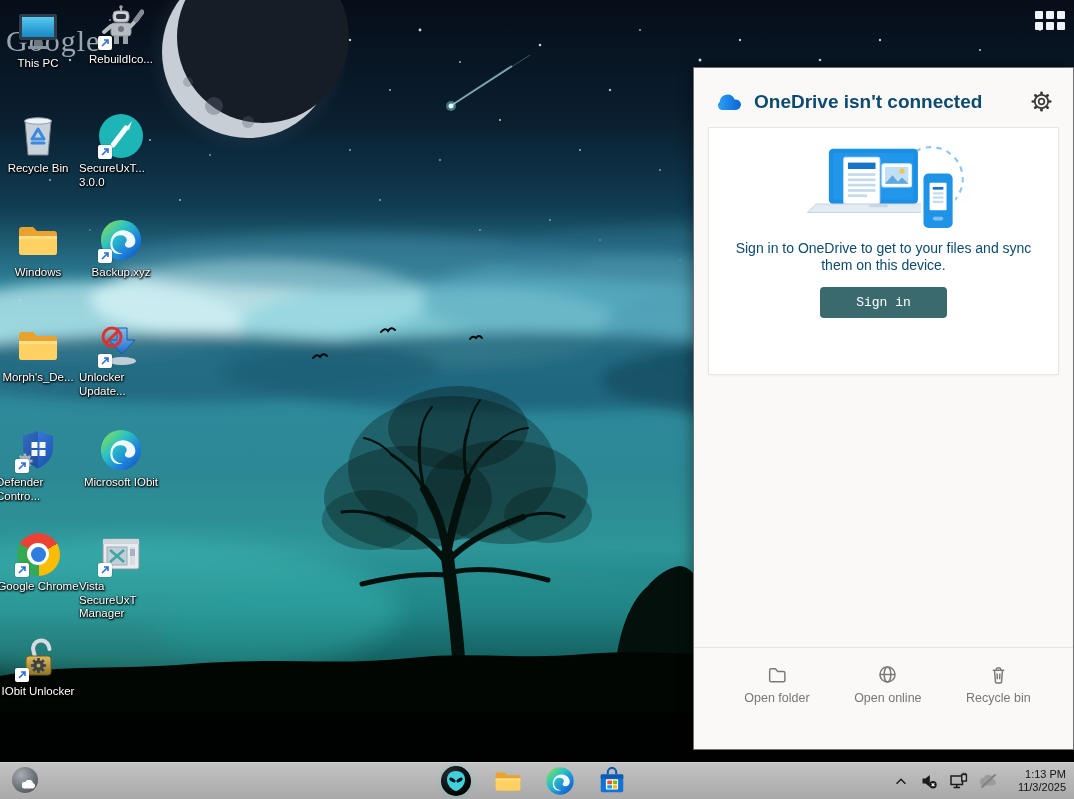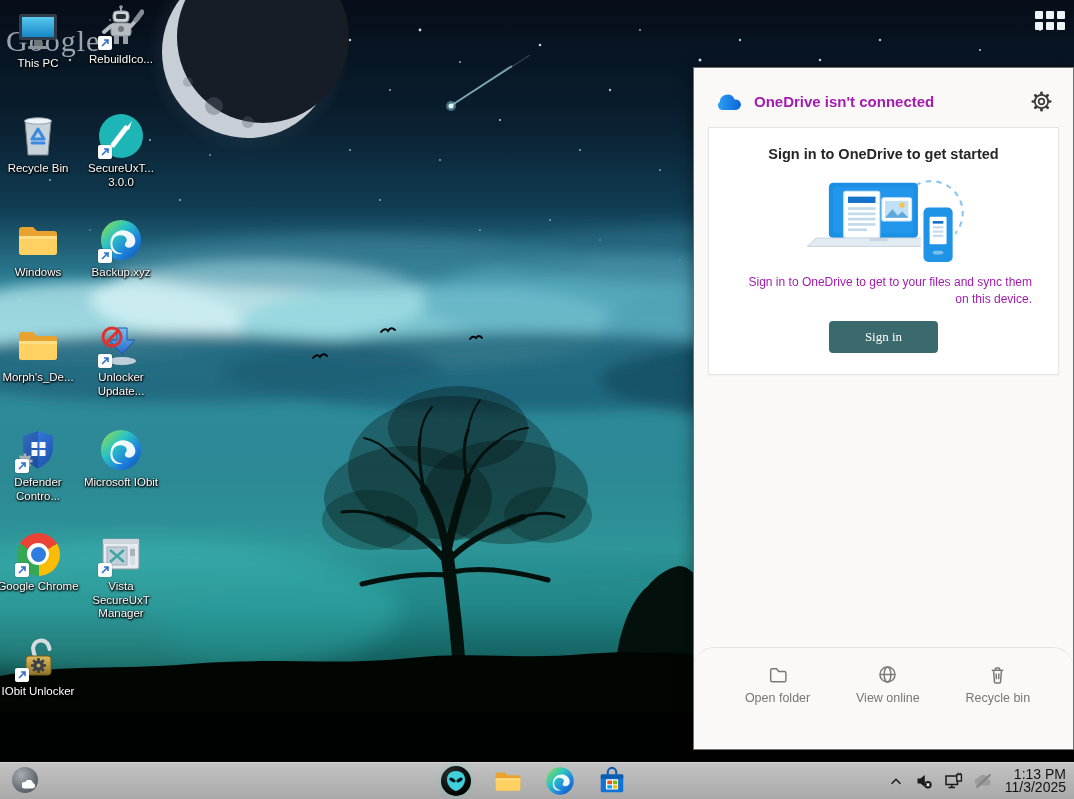--- a/index.html
+++ b/index.html
@@ -6,62 +6,62 @@
   body{width:1074px;height:799px;position:relative;overflow:hidden;background:#000;
        font-family:"Liberation Sans",sans-serif;}
   
   #wall{position:absolute;left:0;top:0;width:1074px;height:762px;}
   #watermark{position:absolute;left:6px;top:24px;font-family:"Liberation Serif",serif;
        font-size:30px;color:#bfc8d2;opacity:.8;z-index:1;letter-spacing:1px;}
   
   .dicon{position:absolute;width:84px;display:flex;flex-direction:column;align-items:center;
          gap:3px;z-index:2;cursor:default;}
   .art{width:46px;height:46px;position:relative;display:flex;align-items:center;justify-content:center;}
-  .lbl{font-size:11.5px;line-height:13.5px;color:#fff;text-align:center;
+  .lbl{font-size:11.5px;line-height:13.5px;color:#fff;text-align:left;
        text-shadow:0 0 2px #000,0 1px 2px #000,1px 1px 2px #000;}
   .sc{position:absolute;left:0;bottom:0;width:14px;height:14px;background:#fff;border-radius:2px;
       display:flex;align-items:center;justify-content:center;box-shadow:0 0 1px rgba(0,0,0,.7);}
   .ic-chrome{width:43px;height:43px;border-radius:50%;
       background:conic-gradient(from -60deg,#ea4335 0 120deg,#fbbc05 0 240deg,#34a853 0 360deg);
       position:relative;}
   .ic-chrome::before{content:"";position:absolute;left:50%;top:50%;width:22px;height:22px;
       margin:-11px 0 0 -11px;background:#fff;border-radius:50%;}
   .ic-chrome::after{content:"";position:absolute;left:50%;top:50%;width:15px;height:15px;
       margin:-7.5px 0 0 -7.5px;background:#2f7de1;border-radius:50%;}
   
   #appsgrid{position:absolute;left:1035px;top:11px;display:grid;
       grid-template-columns:repeat(3,8px);grid-auto-rows:8px;gap:3px;z-index:2;}
   #appsgrid span{background:#eef3f6;border-radius:1px;}
   
   #panel{position:absolute;left:693px;top:67px;width:381px;height:683px;background:#faf9f8;
       border:1px solid #6f6f6f;box-sizing:border-box;z-index:5;box-shadow:0 0 14px rgba(0,0,0,.45);}
   .ph{display:flex;align-items:center;gap:12px;padding:22px 20px 14px 20px;}
-  .ptitle{flex:1;font-size:15px;font-weight:700;color:#a21caf;}
+  .ptitle{flex:1;font-size:19px;font-weight:700;color:#0c4a6e;}
   .gearbtn{background:none;border:none;padding:0;cursor:pointer;display:flex;}
   .card{margin:0 14px;background:#fff;border:1px solid #e8e6e4;height:248px;box-sizing:border-box;
       display:flex;flex-direction:column;align-items:center;box-shadow:0 1px 2px rgba(0,0,0,.04);}
   .chead{margin-top:18px;font-size:14.5px;font-weight:700;color:#262626;text-align:center;}
-  .cbody{font-size:12px;line-height:17px;color:#a21caf;text-align:right;padding:0 26px;}
+  .cbody{font-size:14px;line-height:17px;color:#0c4a6e;text-align:center;padding:0 26px;}
   .signin{margin-top:13px;background:#3b6a6e;color:#fff;border:none;border-radius:4px;
-      padding:8px 36px;font-size:13px;font-family:Liberation Serif, serif;cursor:pointer;}
+      padding:8px 36px;font-size:13px;font-family:Liberation Mono, monospace;cursor:pointer;}
   .pfoot{position:absolute;left:0;right:0;bottom:0;height:85px;border-top:1px solid #e6e4e2;
-      display:flex;justify-content:space-around;align-items:flex-start;padding:16px 20px 0 28px;border-radius:20px;}
+      display:flex;justify-content:space-around;align-items:flex-start;padding:16px 20px 0 28px;}
   .fitem{display:flex;flex-direction:column;align-items:center;gap:6px;color:#797775;
       font-size:12.5px;cursor:pointer;}
   
   #taskbar{position:absolute;left:0;bottom:0;width:1074px;height:37px;
       background:linear-gradient(#c3c3c3,#a9a9a9);box-shadow:inset 0 1px 0 #d4d4d4;z-index:6;}
   #worb{position:absolute;left:12px;top:5px;width:26px;height:26px;border-radius:50%;
       background:radial-gradient(circle at 35% 30%,#a8adb4,#61676e 65%,#44494f);}
   #worb svg{position:absolute;right:2px;bottom:4px;}
   #tbcenter{position:absolute;left:441px;top:3px;display:flex;align-items:center;gap:22px;height:32px;}
   .orb{width:30px;height:30px;border-radius:50%;background:radial-gradient(circle at 35% 30%,#2d3033,#000 72%);
       display:flex;align-items:center;justify-content:center;box-shadow:0 0 5px rgba(0,230,220,.35);}
   #tray{position:absolute;right:8px;top:0;height:37px;display:flex;align-items:center;gap:11px;}
-  #clock{display:flex;flex-direction:column;align-items:flex-end;font-size:14px;line-height:13px;
+  #clock{display:flex;flex-direction:column;align-items:flex-end;font-size:11px;line-height:13px;
       color:#141414;min-width:56px;}
   .tico{display:flex;align-items:center;justify-content:center;}
 </style>
 </head>
 <body>
 
 <svg width="0" height="0" style="position:absolute">
   <defs>
     <linearGradient id="scr" x1="0" y1="0" x2="0" y2="1">
       <stop offset="0" stop-color="#58c9ee"></stop>
@@ -491,21 +491,20 @@
           <rect x="9.7" y="1.4" width="2.6" height="3.4" rx="1.2" transform="rotate(270 11 11)"></rect>
           <rect x="9.7" y="1.4" width="2.6" height="3.4" rx="1.2" transform="rotate(315 11 11)"></rect>
         </g>
         <circle cx="11" cy="11" r="6.4" fill="none" stroke="#3b3a39" stroke-width="1.7"></circle>
         <circle cx="11" cy="11" r="2.7" fill="#faf9f8" stroke="#3b3a39" stroke-width="1.6"></circle>
       </svg>
     </button>
   </div>
 
   <div class="card">
-    <div class="chead">Sign in to OneDrive to get started</div>
     <svg width="212" height="102" viewBox="0 0 200 96" style="margin:8px auto 2px">
       <path d="M130 14 a30 30 0 1 1 -10 44" fill="none" stroke="#8bc6ef" stroke-width="2" stroke-dasharray="5 5"></path>
       <path d="M118 62 l-7.5 1.5 3.5-7 z" fill="#8bc6ef"></path>
       <rect x="48" y="12" width="84" height="52" rx="4" fill="#1b8fe3"></rect>
       <rect x="52" y="16" width="76" height="44" rx="2" fill="#2196ea"></rect>
       <rect x="62" y="20" width="34" height="44" rx="2" fill="#fff" stroke="#cfe6f7"></rect>
       <rect x="66" y="25" width="26" height="6" fill="#1673c9"></rect>
       <rect x="66" y="35" width="26" height="2.5" fill="#c3d9ec"></rect>
       <rect x="66" y="40" width="26" height="2.5" fill="#c3d9ec"></rect>
       <rect x="66" y="45" width="26" height="2.5" fill="#c3d9ec"></rect>
@@ -537,21 +536,21 @@
       <span>Open folder</span>
     </div>
     <div class="fitem">
       <svg width="21" height="21" viewBox="0 0 20 20">
         <g fill="none" stroke="#7a7977" stroke-width="1.4">
           <circle cx="10" cy="10" r="7.2"></circle>
             <ellipse cx="10" cy="10" rx="3.2" ry="7.2"></ellipse>
           <line x1="2.8" y1="10" x2="17.2" y2="10"></line>
           </g>
         </svg>
-      <span>View online</span>
+      <span>Open online</span>
     </div>
     <div class="fitem">
       <svg width="21" height="21" viewBox="0 0 20 20">
         <g fill="none" stroke="#7a7977" stroke-width="1.4">
           <line x1="4.5" y1="6" x2="15.5" y2="6"></line>
           <path d="M8 6 V4.6 q0-.8.8-.8 h2.4 q.8 0 .8.8 V6"></path>
           <path d="M6.2 6 l.9 11 q.1 1 1.1 1 h3.6 q1 0 1.1-1 L13.8 6"></path>
           <line x1="8.7" y1="9" x2="8.9" y2="14.5"></line>
             <line x1="11.3" y1="9" x2="11.1" y2="14.5"></line>
           </g>

